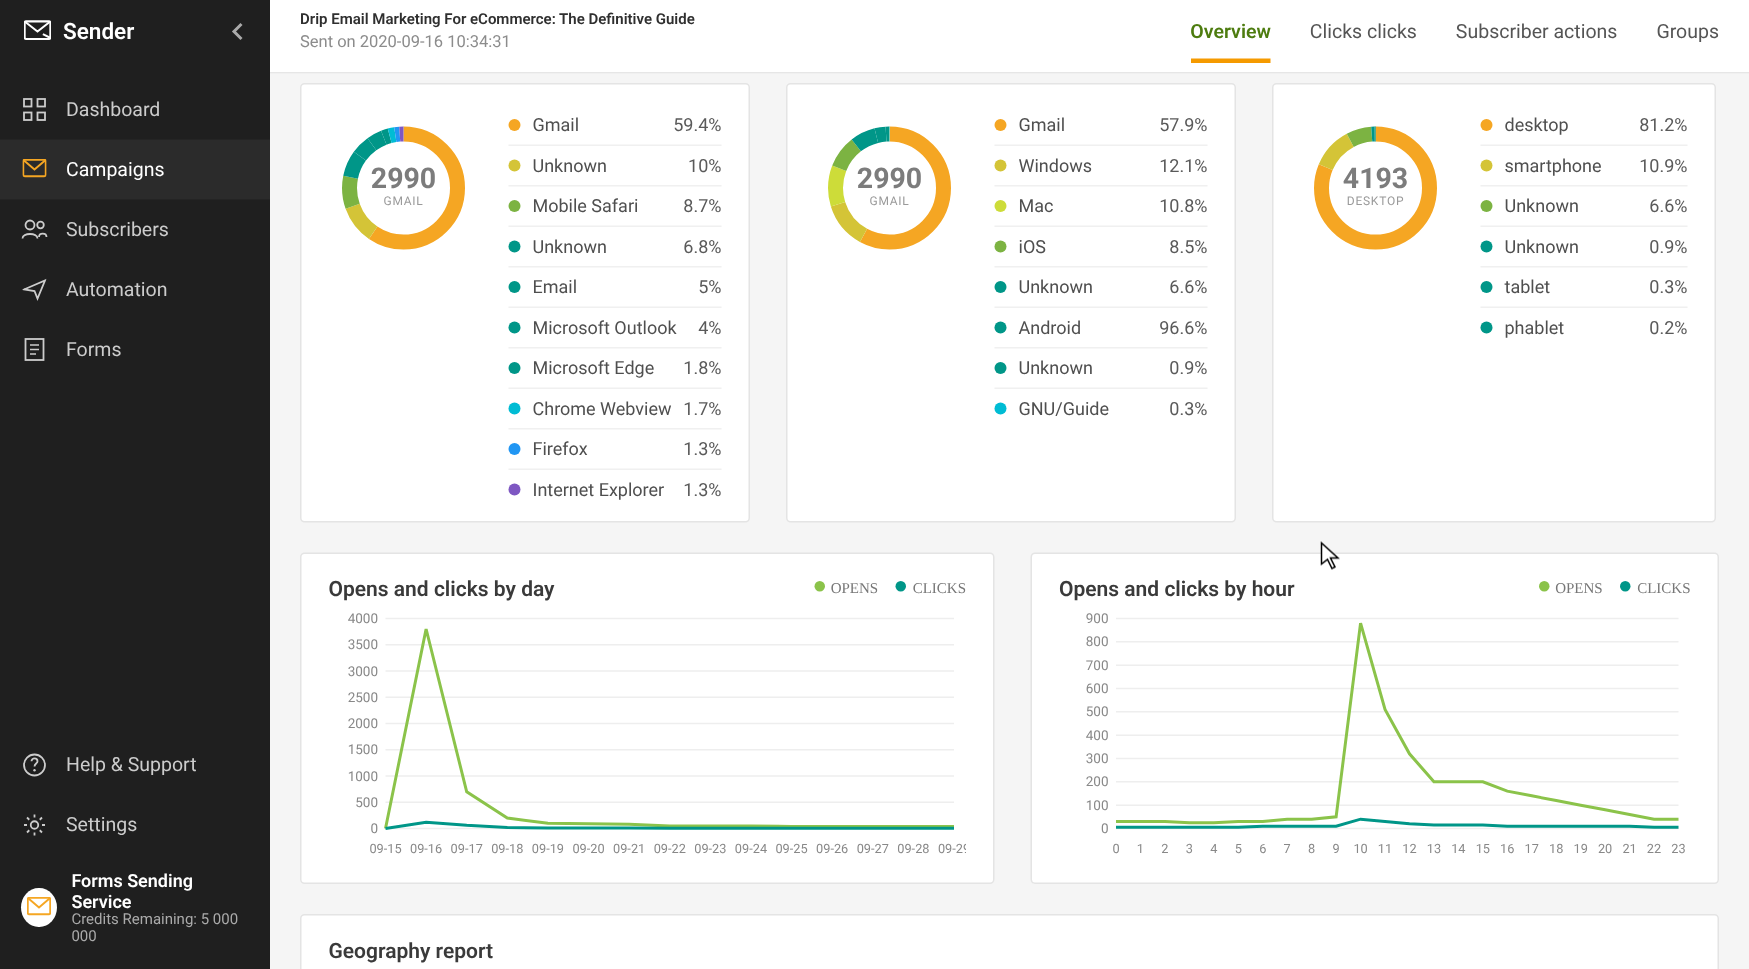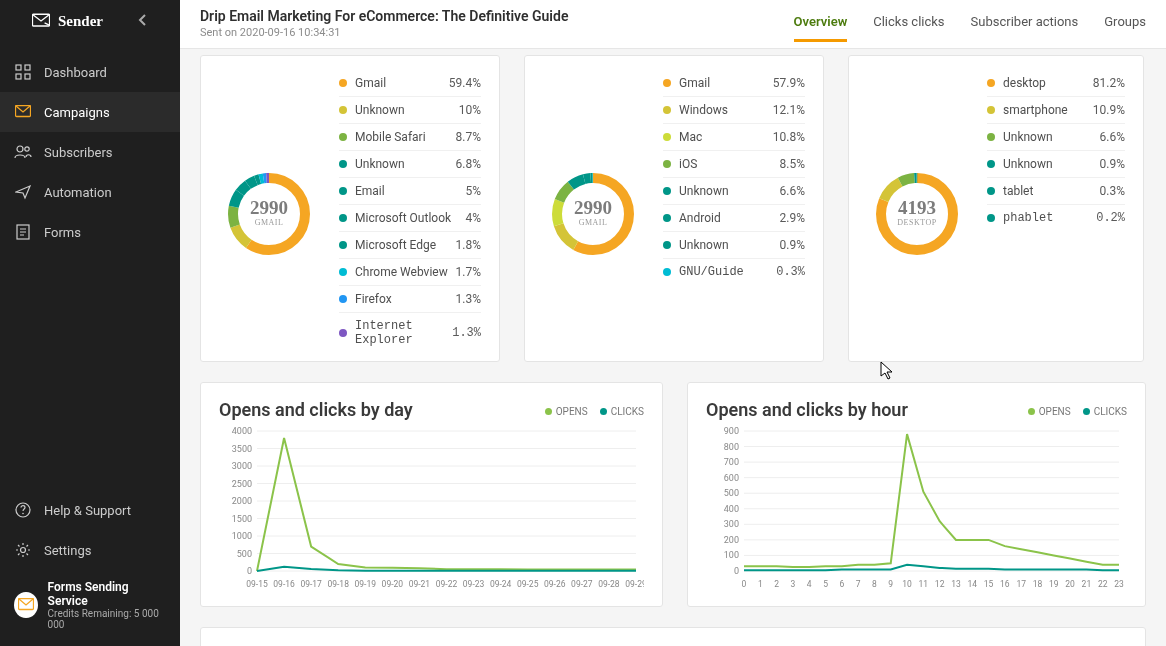--- a/index.html
+++ b/index.html
@@ -1,69 +1,69 @@
 <!DOCTYPE html>
 <html><head>
 <meta charset="utf-8">
 <style>
   * { box-sizing: border-box; margin: 0; padding: 0; }
   body { font-family: -apple-system, BlinkMacSystemFont, "Segoe UI", Roboto, Arial, sans-serif; font-size: 13px; color: #4a4a4a; background: #f5f5f5; width: 1166px; height: 646px; overflow: hidden; }
   .app { display: flex; width: 100%; height: 100%; }
 
   
   .sidebar { width: 180px; background: #1f1f1f; color: #d0d0d0; display: flex; flex-direction: column; flex-shrink: 0; }
-  .logo-row { display: flex; align-items: flex-start; padding: 12px 32px; justify-content: space-between; font-family: Liberation Serif, serif; }
+  .logo-row { display: flex; align-items: flex-start; padding: 12px 16px; justify-content: space-between; }
   .logo { display: flex; align-items: center; gap: 8px; }
   .logo-text { color: #fff; font-size: 15px; font-weight: 600; }
   .chev-left { color: #aaa; font-size: 16px; cursor: pointer; }
   .nav { display: flex; flex-direction: column; margin-top: 10px; }
   .nav-item { display: flex; align-items: center; gap: 12px; padding: 11px 14px; font-size: 13px; color: #ccc; cursor: pointer; }
   .nav-item.active { background: #2b2b2b; color: #fff; }
   .nav-icon { width: 18px; height: 18px; display: flex; align-items: center; justify-content: center; }
   .sidebar-bottom { margin-top: auto; }
   .nav-account { display: flex; gap: 10px; align-items: center; padding: 10px 14px 16px; }
   .avatar-circle { width: 26px; height: 26px; border-radius: 50%; background: #fff; display:flex; align-items:center; justify-content:center; }
   .acc-name { font-size: 12px; color: #fff; font-weight: 600; }
   .acc-sub { font-size: 10px; color: #aaa; }
 
   
   .main { flex: 1; display: flex; flex-direction: column; background: #f5f5f5; overflow: hidden; }
   .topbar { display: flex; align-items: flex-start; justify-content: space-between; padding: 8px 20px 6px 20px; background: #fff; border-bottom: 1px solid #e6e6e6; }
-  .page-title { font-size: 14px; font-weight: 600; color: #2f2f2f; }
+  .page-title { font-size: 10px; font-weight: 600; color: #2f2f2f; }
   .page-sub { font-size: 11px; color: #8c8c8c; margin-top: 2px; }
   .tabs { display: flex; gap: 26px; align-items: flex-start; }
   .tab { font-size: 13px; color: #555; padding: 6px 0 10px; cursor: pointer; border-bottom: 3px solid transparent; }
   .tab.active { color: #4d7c0f; font-weight: 600; border-bottom-color: #f59a00; }
   .content { padding: 6px 10px 10px 20px; overflow-y: auto; }
 
   .row-cards { display: flex; gap: 24px; }
   .card { background: #fff; border: 1px solid #e4e4e4; border-radius: 3px; padding: 14px 18px 8px; }
   .card.stat { display: flex; gap: 20px; }
   .stat:nth-child(1){ width:300px; }
   .stat:nth-child(2){ width:300px; }
   .stat:nth-child(3){ width:296px; }
 
-  .donut-wrap { width: 100px; display:flex; flex-direction:column; align-items:center; justify-content:center; padding-top: 5px; flex-shrink:0;font-family:Liberation Serif, serif; }
+  .donut-wrap { width: 100px; display:flex; flex-direction:column; align-items:center; justify-content:flex-start; padding-top: 5px; flex-shrink:0; }
   .donut-center-num { font-size: 19px; font-weight: 700; fill: #7c7c7c; text-anchor: middle; }
   .donut-center-sub { font-size: 8px; fill: #9a9a9a; text-anchor: middle; letter-spacing: 0.5px; }
 
   .stat-list { flex: 1; }
   .stat-row { display: flex; align-items: center; justify-content: space-between; padding: 6px 0; border-bottom: 1px solid #f0f0f0; font-size: 12px; }
-  .stat-row:last-child { border-bottom: none; font-family: Liberation Mono, monospace; }
+  .stat-row:last-child { border-bottom: none; }
   .stat-label { display: flex; align-items: center; gap: 8px; color: #4f4f4f; }
   .dot { width: 8px; height: 8px; border-radius: 50%; flex-shrink: 0; }
   .stat-val { color: #5a5a5a; }
 
   .row-charts { display: flex; gap: 24px; margin-top: 20px; }
   .chart-card { background: #fff; border: 1px solid #e4e4e4; border-radius: 3px; padding: 16px 18px 10px; }
   .chart-card:nth-child(1){ width:463px; }
   .chart-card:nth-child(2){ width:459px; }
-  .chart-title { font-size: 18px; font-weight: 600; color: #3a3a3a; }
+  .chart-title { font-size: 14px; font-weight: 600; color: #3a3a3a; }
   .legend { display:flex; gap:12px; justify-content:flex-end; font-size:10px; color:#777; margin-top:-14px; margin-bottom:6px; }
-  .legend .li { display:flex; align-items:center; gap:4px; }
+  .legend .li { display:flex; gap:4px;font-family:Liberation Serif, serif; }
   .legend .ld { width:7px; height:7px; border-radius:50%; }
   .plot { width: 100%; }
 
   .geo-card { background: #fff; border: 1px solid #e4e4e4; border-radius: 3px; padding: 16px 18px; margin-top: 20px; width: 946px; }
 
   .cursor { position: absolute; left: 880px; top: 361px; pointer-events: none; }
 </style>
 </head>
 <body>
 
@@ -331,21 +331,21 @@
         <span class="dot" style="background:#009688"></span>
         <span>Unknown</span>
       </span>
       <span class="stat-val">6.6%</span>
     </div>
     <div class="stat-row">
       <span class="stat-label">
         <span class="dot" style="background:#009688"></span>
         <span>Android</span>
       </span>
-      <span class="stat-val">2.9%</span>
+      <span class="stat-val">96.6%</span>
     </div>
     <div class="stat-row">
       <span class="stat-label">
         <span class="dot" style="background:#009688"></span>
         <span>Unknown</span>
       </span>
       <span class="stat-val">0.9%</span>
     </div>
     <div class="stat-row">
       <span class="stat-label">

